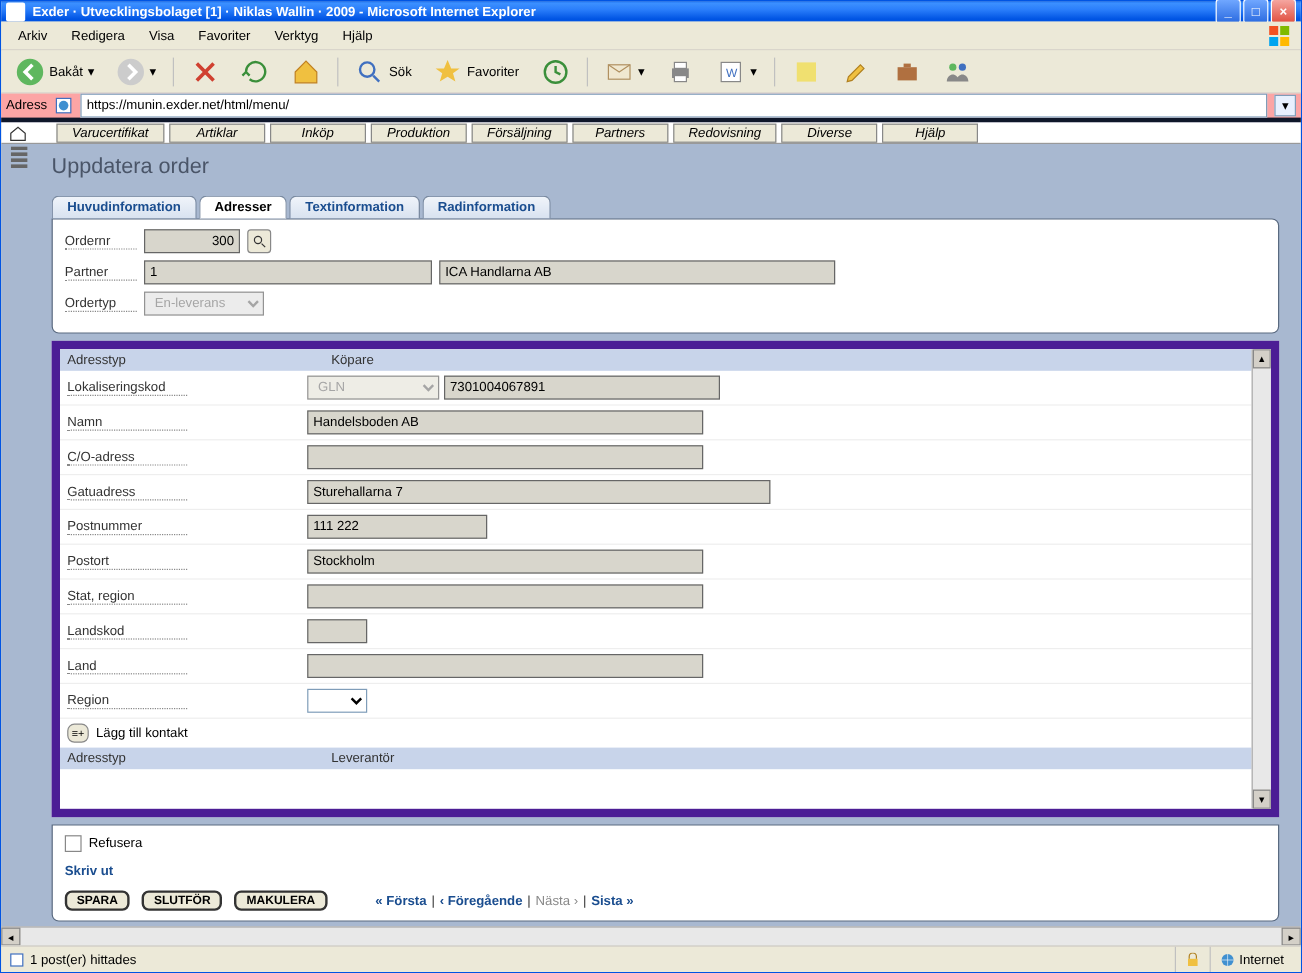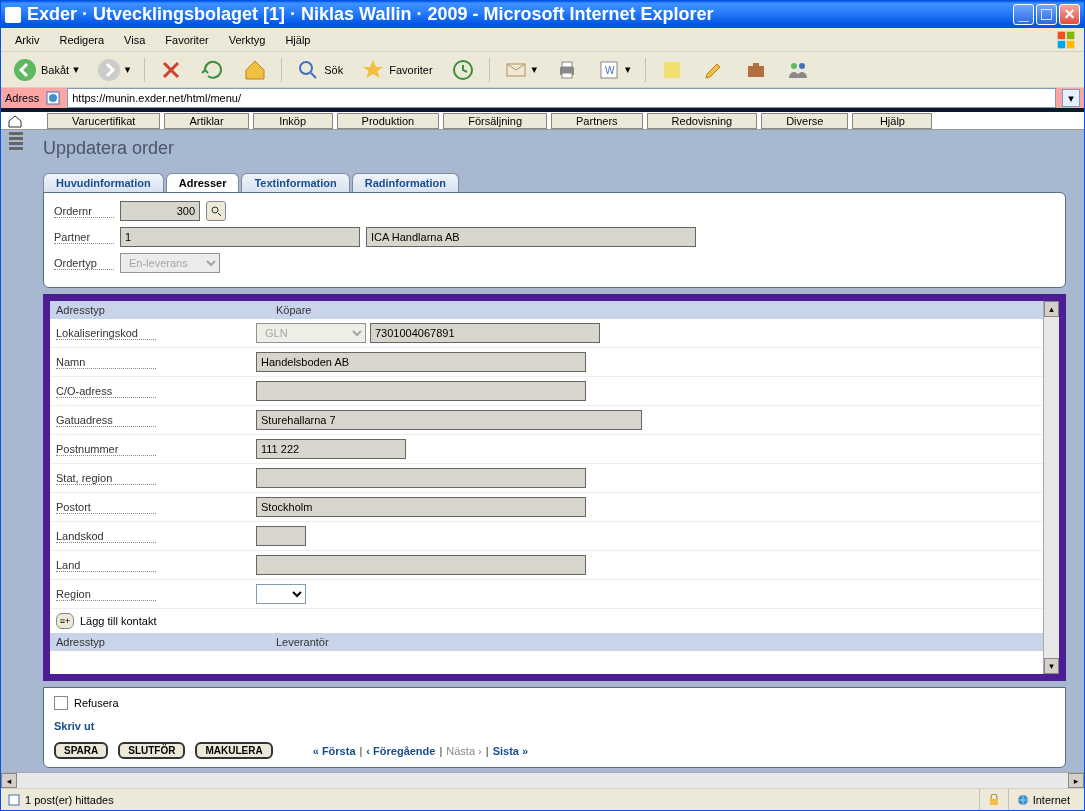--- a/index.html
+++ b/index.html
@@ -1,20 +1,20 @@
 <!DOCTYPE html>
 <html><head>
 <meta charset="utf-8">
 <style>
 * { box-sizing: border-box; margin: 0; padding: 0; }
 body { font-family: Tahoma, Arial, sans-serif; font-size: 11px; background: #ece9d8; overflow: hidden; }
 
 
 .window { width: 1085px; height: 811px; display: flex; flex-direction: column; border: 1px solid #0054e3; }
-.titlebar { height: 27px; background: linear-gradient(to bottom, #0058e6 0%, #3d91ff 8%, #2b7ffb 40%, #0054e3 88%, #0054e3 100%); display: flex; align-items: center; padding: 0 4px; color: white; font-weight: bold; font-size: 18px; }
+.titlebar { height: 17px; background: linear-gradient(to bottom, #0058e6 0%, #3d91ff 8%, #2b7ffb 40%, #0054e3 88%, #0054e3 100%); display: flex; align-items: center; padding: 0 4px; color: white; font-weight: bold; font-size: 11px; }
 .titlebar .icon { width: 16px; height: 16px; background: #fff; margin-right: 6px; border-radius: 2px; }
 .titlebar .title { flex: 1; }
 .titlebar .controls { display: flex; gap: 2px; }
 .titlebar .ctrl { width: 21px; height: 21px; border: 1px solid #fff; border-radius: 3px; display: flex; align-items: center; justify-content: center; font-weight: bold; cursor: pointer; }
 .ctrl.min { background: linear-gradient(#70a7ff,#2a6ae0); }
 .ctrl.max { background: linear-gradient(#70a7ff,#2a6ae0); }
 .ctrl.close { background: linear-gradient(#f5a6a0,#e04f3f); }
 
 
 .menubar { height: 24px; background: #ece9d8; display: flex; align-items: center; padding: 0 6px; gap: 4px; border-bottom: 1px solid #d4d0c8; }
@@ -30,21 +30,21 @@
 
 .addrbar { height: 24px; background: #fca5a5; display: flex; align-items: center; padding: 0 4px; gap: 6px; border-bottom: 4px solid #0f172a; }
 .addrbar input { flex: 1; height: 20px; border: 1px solid #7f9db9; padding: 0 4px; font-size: 11px; background: #fff; }
 .addrbar .go { width:18px; height:18px; border:1px solid #7f9db9; background:#e8f0fe; display:flex;align-items:center;justify-content:center;cursor:pointer;}
 
 
 .app { flex: 1; background: #a8b8d0; display: flex; flex-direction: column; overflow: hidden; }
 .app-topnav { height: 18px; background: #fff; display: flex; align-items: center; padding-left: 6px; gap: 4px; border-bottom:1px solid #999;}
 .app-topnav .home { width:16px;height:14px; cursor:pointer;}
 .left-rail { width: 30px; display:flex; flex-direction:column; align-items:center; padding-top:2px; gap:4px;}
-.nav-btn { padding: 1px 24px; background: #ece9d8; border: 1px solid #888; font-size: 11px; cursor: pointer; min-width:80px; text-align:center;}
+.nav-btn { padding: 1px 12px; background: #ece9d8; border: 1px solid #888; font-size: 11px; cursor: pointer; min-width:80px; text-align:center;font-style:italic;}
 .app-layout { flex:1; display:flex; overflow:hidden;}
 
 .app-body { flex: 1; padding: 8px 18px 4px 12px; display: flex; flex-direction: column; overflow: hidden; }
 .page-title { font-size: 18px; color: #4a5568; font-weight: normal; margin-bottom: 14px; }
 
 
 .tabs { display: flex; }
 .tab { padding: 3px 12px; background: linear-gradient(#f0f4fa,#d8e2f0); border: 1px solid #7a8aa0; border-bottom: none; border-radius: 6px 6px 0 0; margin-right: 2px; color: #1a4d8f; font-weight: bold; cursor: pointer; position: relative; font-size:11px;}
 .tab.active { background: #fff; color: #000; z-index: 2; }
 
@@ -322,29 +322,29 @@
                   <input style="width: 386px;" value="Sturehallarna 7">
                 </div>
               </div>
         <div class="addr-row">
                 <div class="c1wrap"><span class="c1">Postnummer</span></div>
                 <div class="c2">
                   <input style="width: 150px;" value="111 222">
                 </div>
               </div>
         <div class="addr-row">
+                <div class="c1wrap"><span class="c1">Postort</span></div>
+                <div class="c2">
+                  <input style="width: 330px;" value="Stockholm">
+                </div>
+              </div>
+        <div class="addr-row">
                 <div class="c1wrap"><span class="c1">Stat, region</span></div>
                 <div class="c2">
                   <input style="width: 330px;" value="">
-                </div>
-              </div>
-        <div class="addr-row">
-                <div class="c1wrap"><span class="c1">Postort</span></div>
-                <div class="c2">
-                  <input style="width: 330px;" value="Stockholm">
                 </div>
               </div>
         <div class="addr-row">
                 <div class="c1wrap"><span class="c1">Landskod</span></div>
                 <div class="c2">
                   <input style="width: 50px;" value="">
                 </div>
               </div>
         <div class="addr-row">
                 <div class="c1wrap"><span class="c1">Land</span></div>

